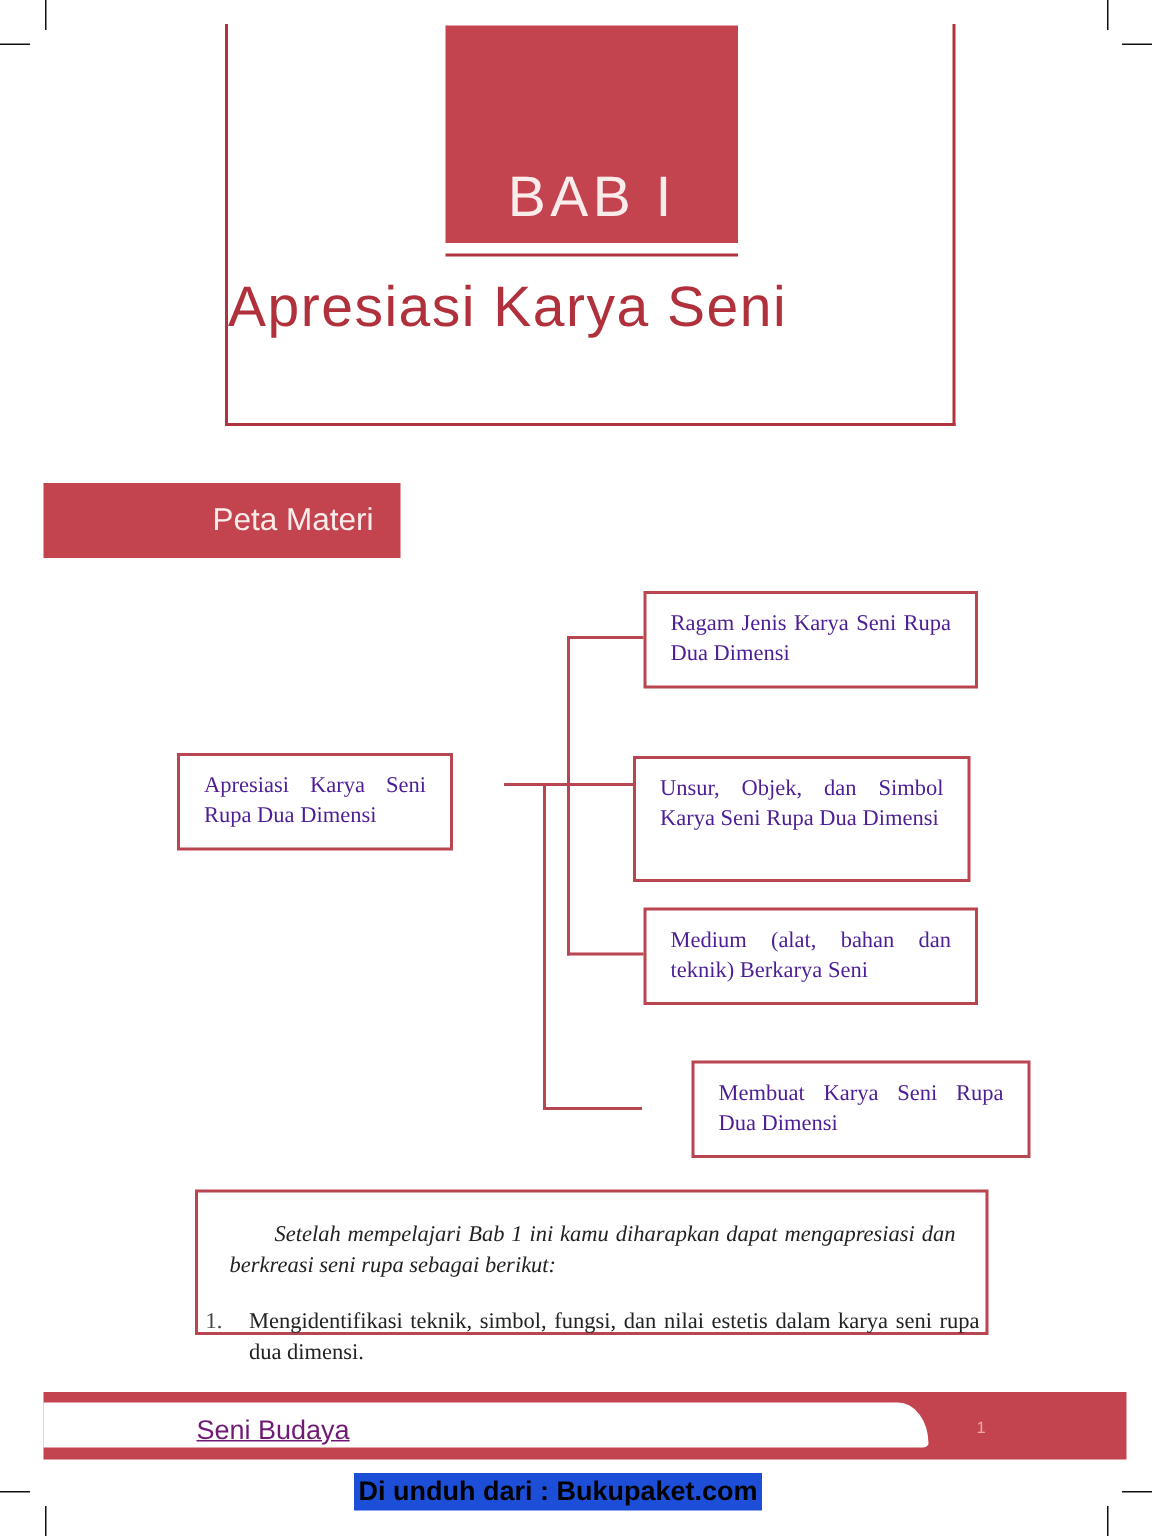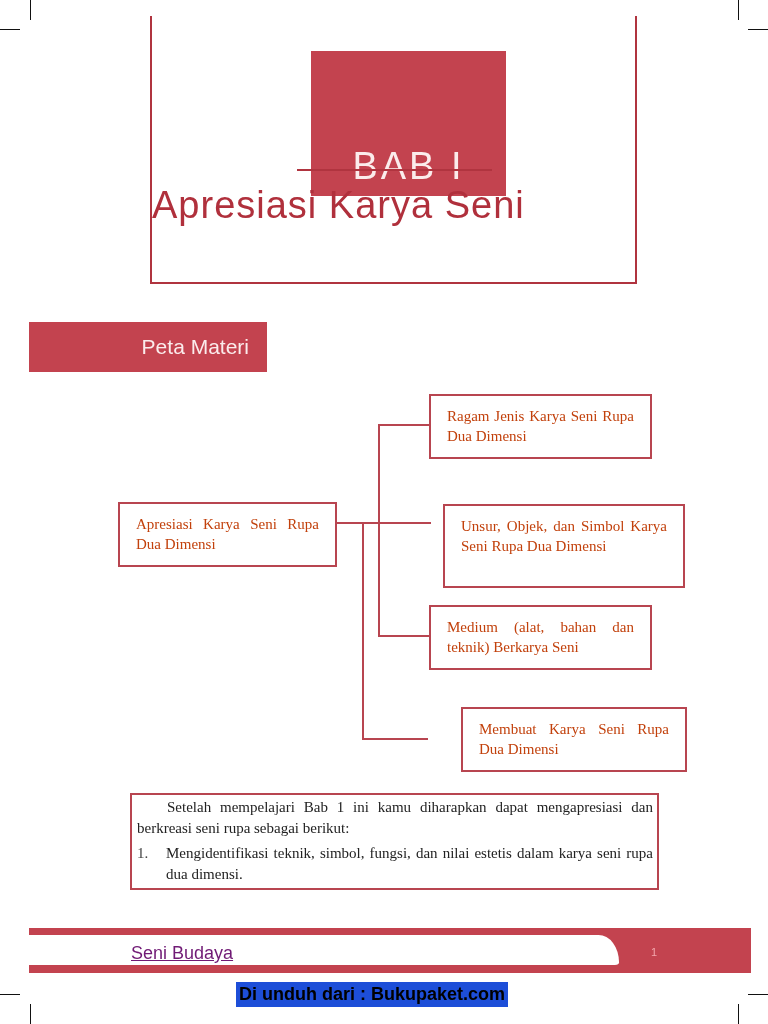--- a/index.html
+++ b/index.html
@@ -10,23 +10,23 @@
     }
     .crop { position: absolute; background: #111; }
 
     
     .title-frame {
       position: absolute; left: 150px; top: 16px; width: 487px; height: 268px;
       border-left: 2px solid #b0343f; border-right: 2px solid #b0343f; border-bottom: 2px solid #b0343f;
       box-sizing: border-box;
     }
     .bab-block {
-      position: absolute; left: 311px; top: 17px; width: 195px; height: 145px;
+      position: absolute; left: 297px; top: 17px; width: 195px; height: 145px;
       background: #c3434f;
-      display: flex; align-items: flex-end; justify-content: center; margin-top: 34px;
+      display: flex; align-items: flex-end; justify-content: center;
     }
     .bab-label {
       color: #fbecec; font-size: 38px; letter-spacing: 3px; margin-bottom: 8px;
       font-family: "Liberation Sans", sans-serif;
     }
     .bab-rule { position: absolute; left: 297px; top: 169px; width: 195px; height: 2px; background: #b0343f; }
     .chapter-title {
       position: absolute; left: 152px; top: 182px; width: 420px; text-align: left;
       color: #b0303c; font-size: 38px; line-height: 46px; letter-spacing: 1px;
       font-family: "Liberation Sans", sans-serif;
@@ -37,33 +37,33 @@
       position: absolute; left: 29px; top: 322px; width: 238px; height: 50px;
       background: #c3434f;
       display: flex; align-items: center; justify-content: flex-end;
       box-sizing: border-box; padding-right: 18px;
     }
     .peta-label { color: #fbecec; font-size: 21px; text-align: right; }
 
     
     .node {
       position: absolute; border: 2px solid #b84550; background: #fff; box-sizing: border-box;
-      font-family: "Liberation Serif", serif; font-size: 15px; line-height: 20px; color: #c2410c;
+      font-family: "Liberation Serif", serif; font-size: 15px; line-height: 20px; color: #4c1d95;
       padding: 10px 16px 0 16px; text-align: justify;
     }
     .line { position: absolute; background: #b84550; }
 
     
     .objectives {
       position: absolute; left: 130px; top: 793px; width: 529px; height: 97px;
       border: 2px solid #b84550; box-sizing: border-box;
       font-family: "Liberation Serif", serif; font-size: 15px; line-height: 21px; color: #222;
       padding: 2px 4px 0 5px;
     }
-    .obj-intro { text-indent: 30px; text-align: justify; margin: 0; }
+    .obj-intro { text-indent: 30px; text-align: justify; margin: 16px; font-style: italic; }
     .obj-list { display: flex; margin-top: 4px; }
     .obj-num { width: 29px; flex: none; color: #444; }
     .obj-text { flex: 1; text-align: justify; }
 
     
     .footer-band { position: absolute; left: 29px; top: 928px; width: 722px; height: 45px; background: #c3434f; }
     .footer-inner {
       position: absolute; left: 29px; top: 935px; width: 590px; height: 30px; background: #fff;
       border-top-right-radius: 30px 40px; border-bottom-right-radius: 6px 4px;
     }
@@ -101,27 +101,27 @@
   <span class="peta-label">Peta Materi</span>
 </div>
 
 <div class="line" style="left:336px;top:522px;width:95px;height:2px;"></div>
 <div class="line" style="left:378px;top:424px;width:2px;height:213px;"></div>
 <div class="line" style="left:378px;top:424px;width:53px;height:2px;"></div>
 <div class="line" style="left:378px;top:635px;width:53px;height:2px;"></div>
 <div class="line" style="left:362px;top:522px;width:2px;height:218px;"></div>
 <div class="line" style="left:362px;top:738px;width:66px;height:2px;"></div>
 
-<div class="node" style="left:118px;top:502px;width:219px;height:65px;">
+<div class="node" style="left:118px;top:502px;width:184px;height:65px;">
   <span>Apresiasi Karya Seni Rupa Dua Dimensi</span>
 </div>
 <div class="node" style="left:429px;top:394px;width:223px;height:65px;">
   <span>Ragam Jenis Karya Seni Rupa Dua Dimensi</span>
 </div>
-<div class="node" style="left:443px;top:504px;width:242px;height:84px;">
+<div class="node" style="left:422px;top:504px;width:225px;height:84px;">
   <span>Unsur, Objek, dan Simbol Karya Seni Rupa Dua Dimensi</span>
 </div>
 <div class="node" style="left:429px;top:605px;width:223px;height:65px;">
   <span>Medium (alat, bahan dan teknik) Berkarya Seni</span>
 </div>
 <div class="node" style="left:426px;top:707px;width:226px;height:65px;margin-left:35px;">
   <span>Membuat Karya Seni Rupa Dua Dimensi</span>
 </div>
 
 <div class="objectives">

